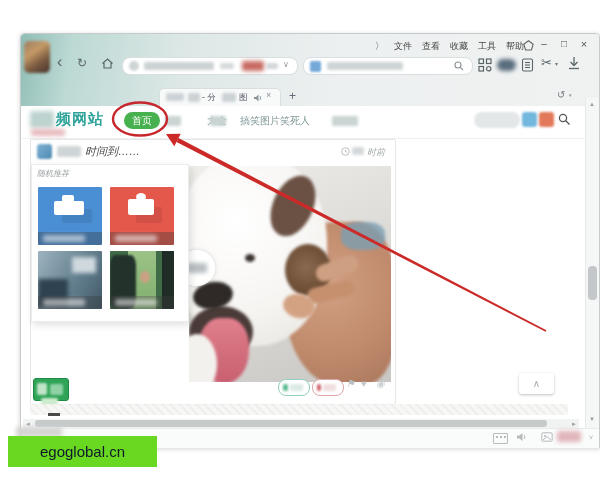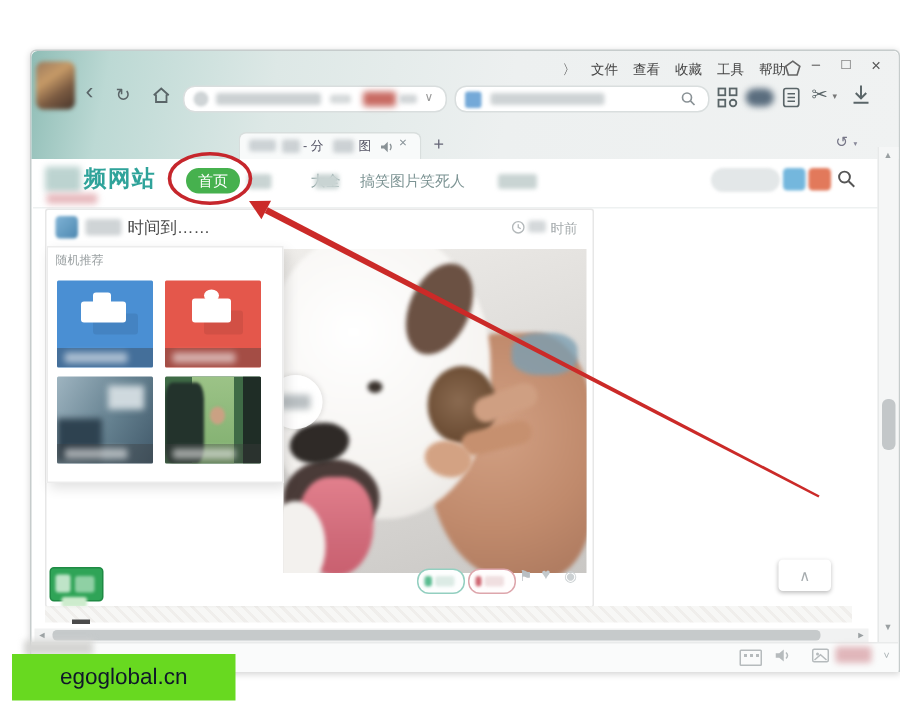--- a/index.html
+++ b/index.html
@@ -26,21 +26,21 @@
 
   
   #tab{left:138px;top:54px;width:120px;height:18px;background:#f8fafa;
        border:1px solid #d8dedd;border-bottom:none;border-radius:5px 5px 0 0;}
   .tabtxt{font-size:8.5px;color:#556;}
 
   
   #site{left:1px;top:72px;width:576px;height:322px;background:#fff;}
   #siteheader{left:0;top:0;width:576px;height:32px;border-bottom:1px solid #eef1f1;background:#fff;}
   .navtxt{font-size:10px;color:#7d9494;}
-  #card{left:8px;top:33px;width:364px;height:264px;background:#fff;border:1px solid #e7e7e7;border-radius:2px;}
+  #card{left:8px;top:33px;width:364px;height:264px;background:#fff;border:1px solid #e7e7e7;border-radius:2px;font-style:italic;}
   #popup{left:0;top:24px;width:156px;height:156px;background:#fff;border:1px solid #ececec;
          box-shadow:2px 3px 8px rgba(0,0,0,.12);}
   .thumb{position:absolute;width:64px;height:58px;overflow:hidden;border-radius:1px;}
   .thumb-strip{position:absolute;left:0;bottom:0;width:64px;height:13px;background:rgba(60,60,60,.38);}
   .strip-blur{position:absolute;left:5px;top:3px;width:42px;height:7px;background:rgba(255,255,255,.55);
               border-radius:2px;filter:blur(2px);}
 
   
   #photo{left:158px;top:26px;width:202px;height:216px;overflow:hidden;
          background:linear-gradient(160deg,#efedea 0%,#dedcd9 45%,#c9c7c4 100%);}

